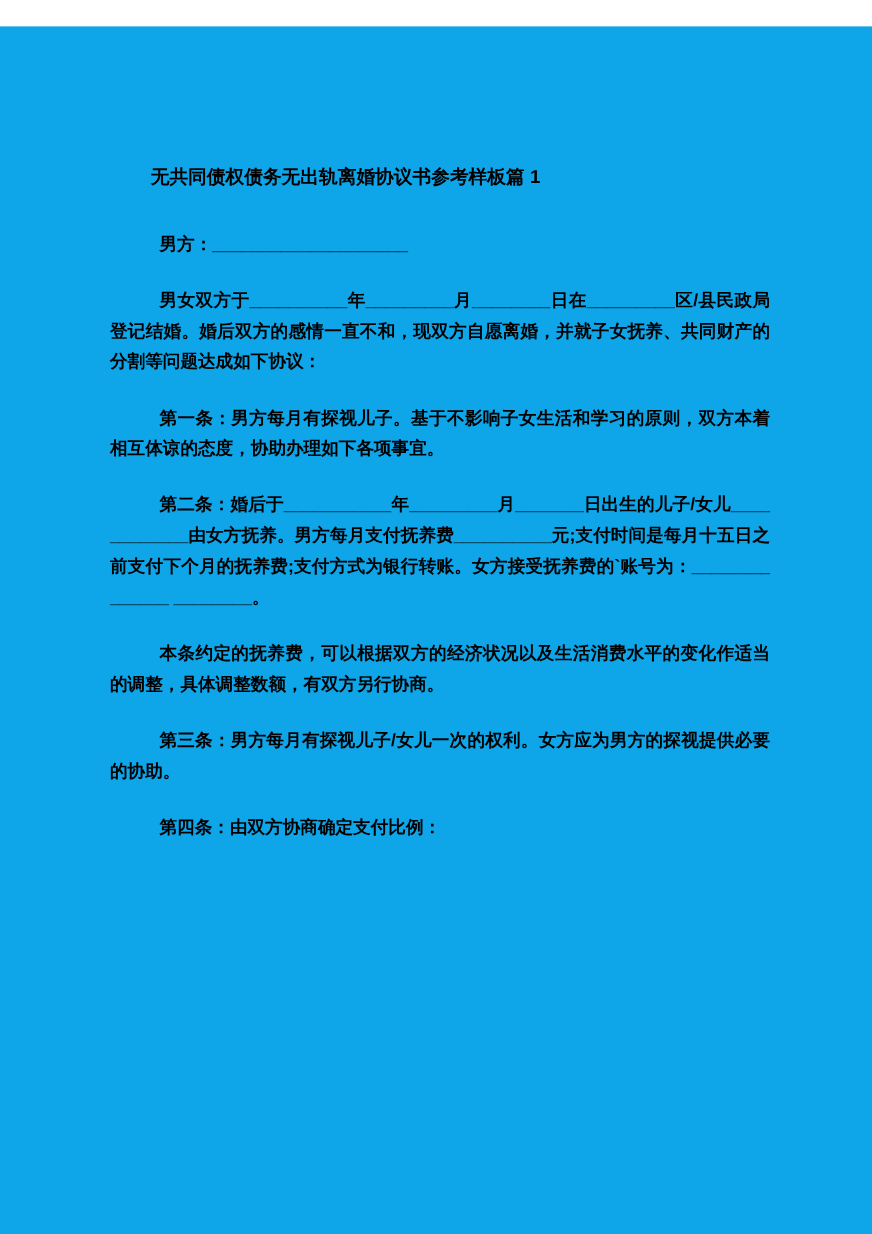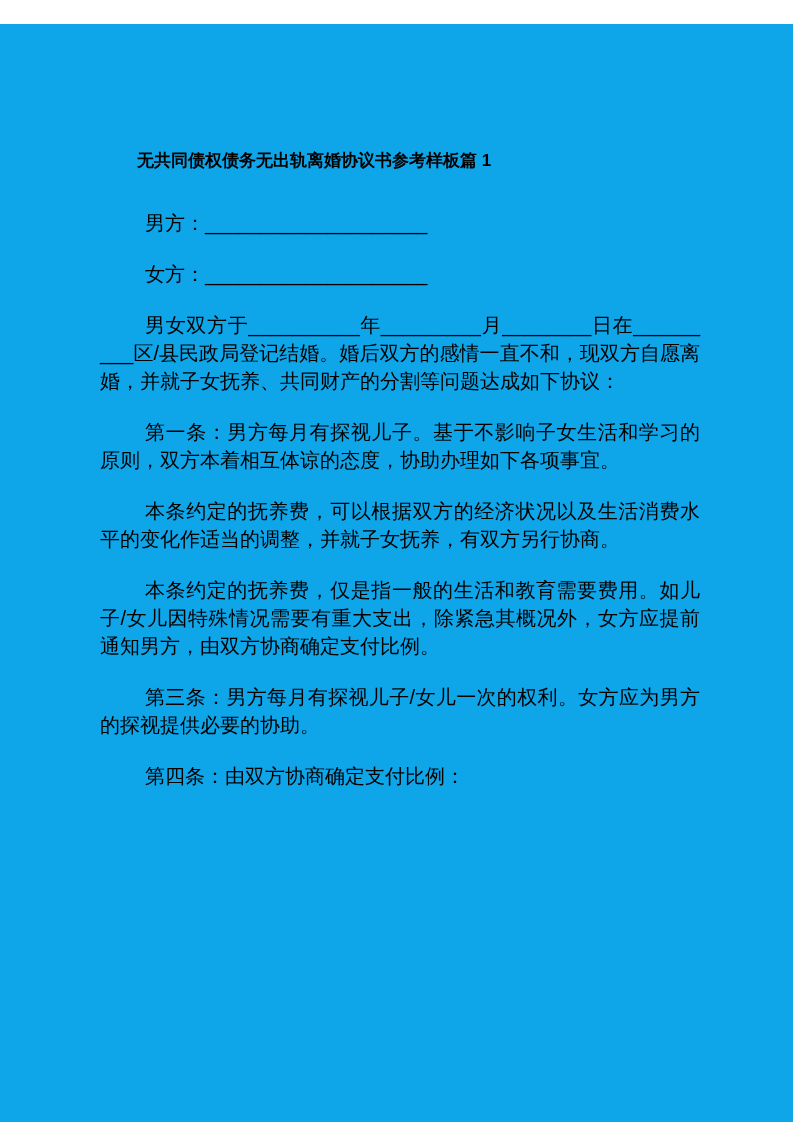--- a/index.html
+++ b/index.html
@@ -20,44 +20,44 @@
   }
   .doc-title {
     font-size: 17px;
     line-height: 28px;
     font-weight: bold;
     margin: 0 0 34px 0;
     text-indent: 37px;
     white-space: nowrap;
   }
   .doc-para {
-    font-size: 20px;
+    font-size: 16px;
     line-height: 28px;
     margin: 0 0 23px 0;
     text-align: justify;
     text-indent: 45px;
     word-break: break-all;
+    font-weight: bold;
   }
 </style>
 </head>
 <body>
 
 <div class="page">
   <h1 class="doc-title">无共同债权债务无出轨离婚协议书参考样板篇 1</h1>
 
   <p class="doc-para">男方：____________________</p>
 
-  <p class="doc-para">女方：____________________</p>
 
   <p class="doc-para">男女双方于__________年_________月________日在_________区/县民政局登记结婚。婚后双方的感情一直不和，现双方自愿离婚，并就子女抚养、共同财产的分割等问题达成如下协议：</p>
 
   <p class="doc-para">第一条：男方每月有探视儿子。基于不影响子女生活和学习的原则，双方本着相互体谅的态度，协助办理如下各项事宜。</p>
 
+  <p class="doc-para">第二条：婚后于___________年_________月_______日出生的儿子/女儿____________由女方抚养。男方每月支付抚养费__________元;支付时间是每月十五日之前支付下个月的抚养费;支付方式为银行转账。女方接受抚养费的`账号为：______________ ________。</p>
 
-  <p class="doc-para">本条约定的抚养费，可以根据双方的经济状况以及生活消费水平的变化作适当的调整，并就子女抚养，有双方另行协商。</p>
+  <p class="doc-para">本条约定的抚养费，可以根据双方的经济状况以及生活消费水平的变化作适当的调整，具体调整数额，有双方另行协商。</p>
 
-  <p class="doc-para">本条约定的抚养费，仅是指一般的生活和教育需要费用。如儿子/女儿因特殊情况需要有重大支出，除紧急其概况外，女方应提前通知男方，由双方协商确定支付比例。</p>
 
   <p class="doc-para">第三条：男方每月有探视儿子/女儿一次的权利。女方应为男方的探视提供必要的协助。</p>
 
   <p class="doc-para">第四条：由双方协商确定支付比例：</p>
 
 </div>
 
 </body></html>

